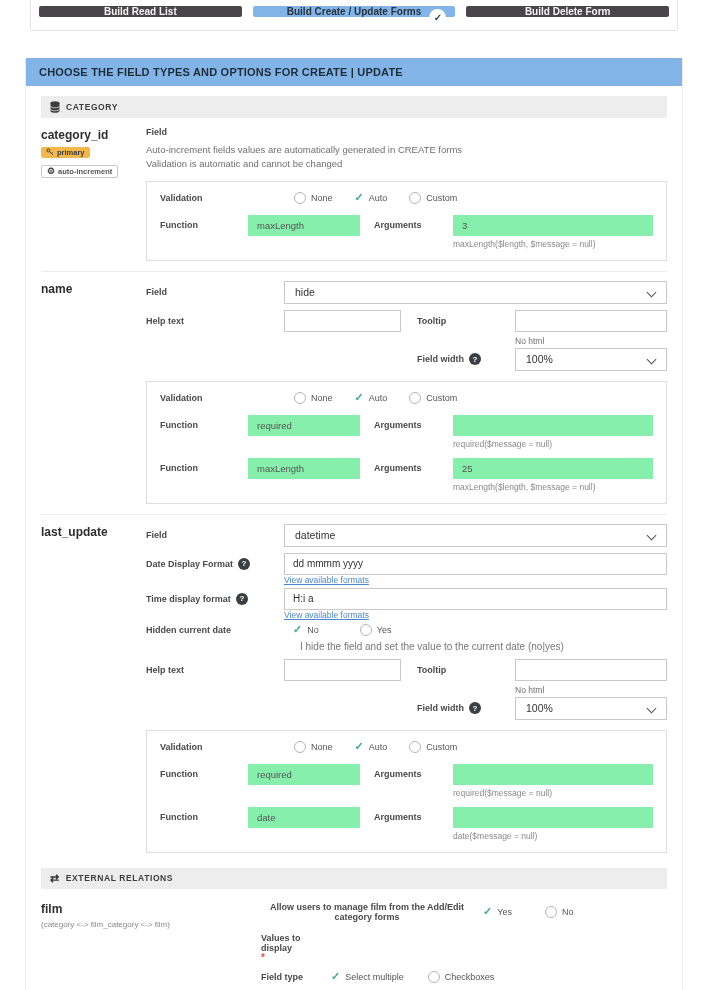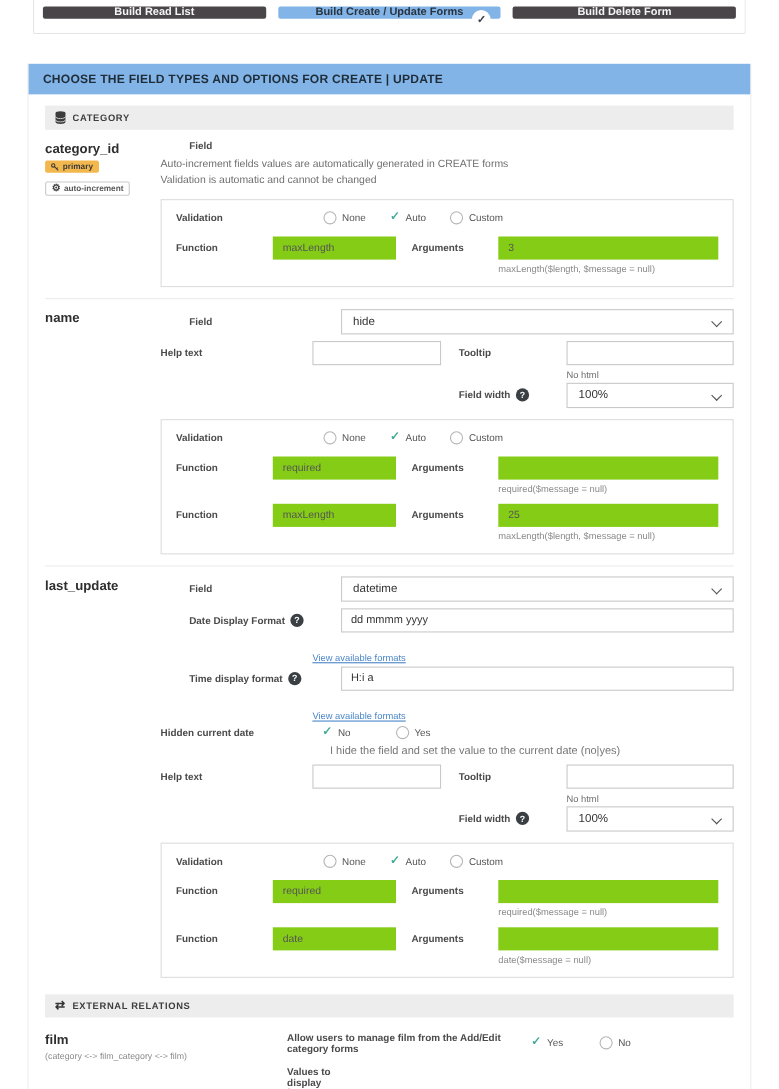--- a/index.html
+++ b/index.html
@@ -27,25 +27,25 @@
   .fname { font-size:12px; font-weight:bold; color:#2e2e2e; }
   .badge { display:inline-flex; align-items:center; gap:3px; font-size:7.5px; font-weight:bold; color:#3a3a3a; padding:1px 5px; border-radius:2px; margin-top:4px; }
   .badge.primary { background:#f2b84e; }
   .badge.autoinc { background:#fff; border:1px solid #c9c9c9; color:#555; }
   .gear-glyph { font-size:9px; color:#3c3c3c; line-height:1; }
   .form-col { flex:1; min-width:0; }
 
   .lbl { font-size:9px; font-weight:bold; color:#4a4a4a; display:flex; align-items:center; gap:5px; }
   .qicon { width:12px; height:12px; border-radius:50%; background:#3a3f44; color:#fff; font-size:8px; font-weight:bold; display:inline-flex; align-items:center; justify-content:center; }
 
-  .frow { display:grid; grid-template-columns:138px 1fr; align-items:center; margin-bottom:6px;margin-left:26px; }
+  .frow { display:grid; grid-template-columns:138px 1fr; align-items:center; margin-bottom:6px; }
   .select { position:relative; border:1px solid #c9c9c9; height:23px; display:flex; align-items:center; padding:0 24px 0 10px; font-size:10.5px; color:#333; background:#fff; cursor:pointer; }
   .select::after { content:""; position:absolute; right:11px; top:7px; width:6px; height:6px; border-right:1.4px solid #555; border-bottom:1.4px solid #555; transform:rotate(45deg); }
   .txt-input { border:1px solid #c9c9c9; height:22px; width:100%; padding:0 8px; font-size:10px; color:#333; font-family:"Liberation Sans",sans-serif; }
-  .gray-input { background:#84cc16; border:none; height:21px; width:100%; padding:0 9px; font-size:9.5px; color:#555; font-family:"Liberation Sans",sans-serif; }
+  .gray-input { background:#86efac; border:none; height:21px; width:100%; padding:0 9px; font-size:9.5px; color:#555; font-family:"Liberation Sans",sans-serif; }
 
   .note { font-size:9.5px; color:#6f6f6f; line-height:1.45; margin:6px 0 2px; }
 
   
   .vbox { border:1px solid #ddd; margin-top:10px; padding:10px 13px 11px; }
   .vrad { display:flex; align-items:center; margin-bottom:11px; }
   .vrad .lbl { width:134px; flex:none; }
   .opt { display:flex; align-items:center; gap:5px; font-size:9px; color:#555; cursor:pointer; }
   .radio { width:12px; height:12px; border:1.5px solid #b5b5b5; border-radius:50%; background:#fff; }
   .chk { color:#43ab97; font-size:11px; font-weight:bold; line-height:1; }
@@ -53,32 +53,32 @@
   .vfn:first-of-type { margin-top:0; }
   .vfn .lbl.args { padding-left:14px; }
   .vfn .hint { grid-column:4; font-size:8.5px; color:#8a8a8a; margin-top:3px; }
 
   
   .pair { display:grid; grid-template-columns:138px 117px 1fr 152px; align-items:center; row-gap:2px; margin-bottom:4px; }
   .pair .lbl.right { padding-left:16px; }
   .nohtml { grid-column:4; font-size:8.5px; color:#6f6f6f; padding-top:2px; }
 
   .link { font-size:8.5px; color:#4a86c8; text-decoration:underline; cursor:pointer; }
-  .linkrow { display:grid; grid-template-columns:138px 1fr; margin:18px 0 3px; }
+  .linkrow { display:grid; grid-template-columns:138px 1fr; margin:0 0 3px; }
   .radrow { display:grid; grid-template-columns:138px 1fr; align-items:center; margin:4px 0 2px; }
   .radrow .opts { display:flex; padding-left:9px; }
   .subnote { display:grid; grid-template-columns:138px 1fr; margin:5px 0 7px; }
   .subnote div { padding-left:16px; font-size:10px; color:#777; }
 
   
   .film-block { display:flex; padding:13px 0 14px; }
   .film-left { width:220px; flex:none; }
   .film-rel { font-size:8px; color:#8a8a8a; margin-top:4px; }
   .film-right { flex:1; min-width:0; }
-  .frel1 { display:grid; grid-template-columns:222px 62px 1fr; align-items:center; margin-bottom:11px; }
+  .frel1 { display:grid; grid-template-columns:222px 62px 1fr; align-items:center; margin-bottom:11px;text-align:center; }
   .frel1 .lbl { padding-right:10px; }
   .frel2 { display:grid; grid-template-columns:70px 1fr; align-items:center; margin-bottom:10px; }
   .chipbox { border:1px solid #ddd; height:29px; display:flex; align-items:center; padding:0 10px 0 7px; }
   .chip { background:#4a90e2; color:#fff; font-size:8.5px; font-weight:bold; border-radius:3px; padding:3px 6px; display:inline-flex; align-items:center; gap:5px; cursor:pointer; }
   .chip .x { color:#cfe0f5; font-size:9px; cursor:pointer; }
   .plus { margin-left:auto; color:#9c6a60; font-size:13px; cursor:pointer; }
   .req { color:#d9534f; font-size:10px; line-height:.6; display:block; margin-top:2px; }
   .ftype-opts { display:flex; }
   .footer-bar { margin-top:auto; height:12px; background:#0e0e0e; width:100%; }
 </style>

